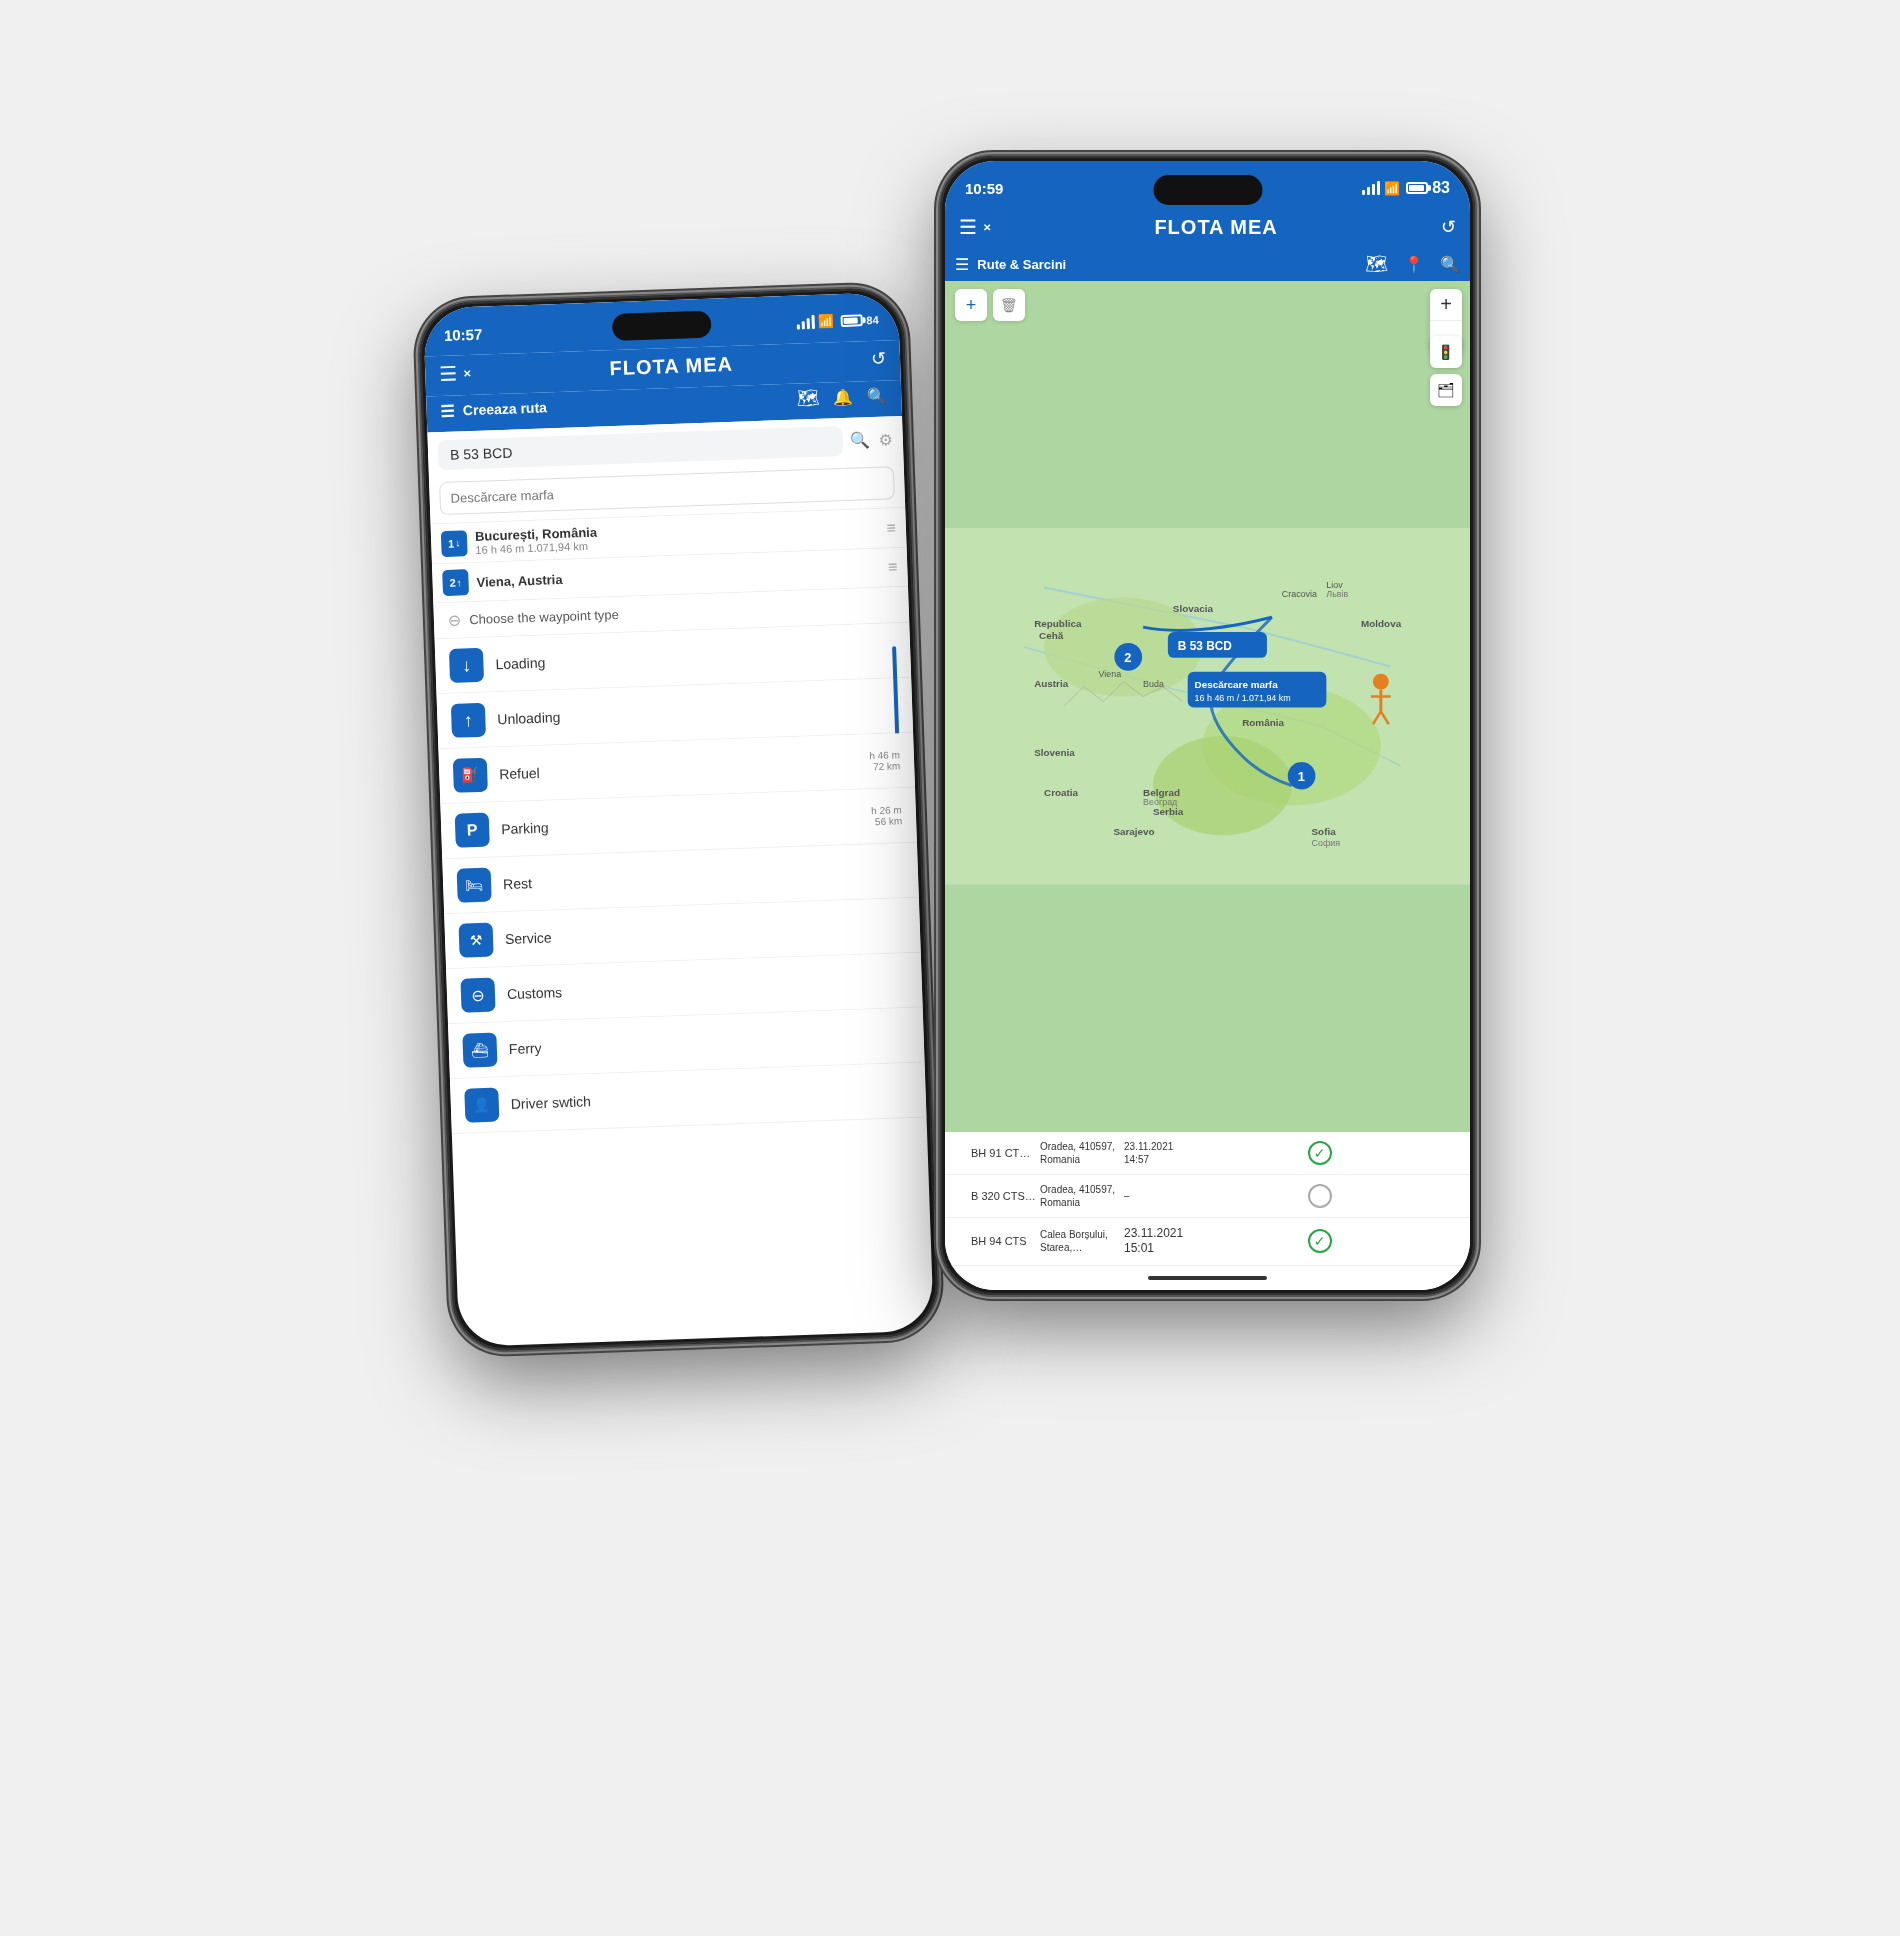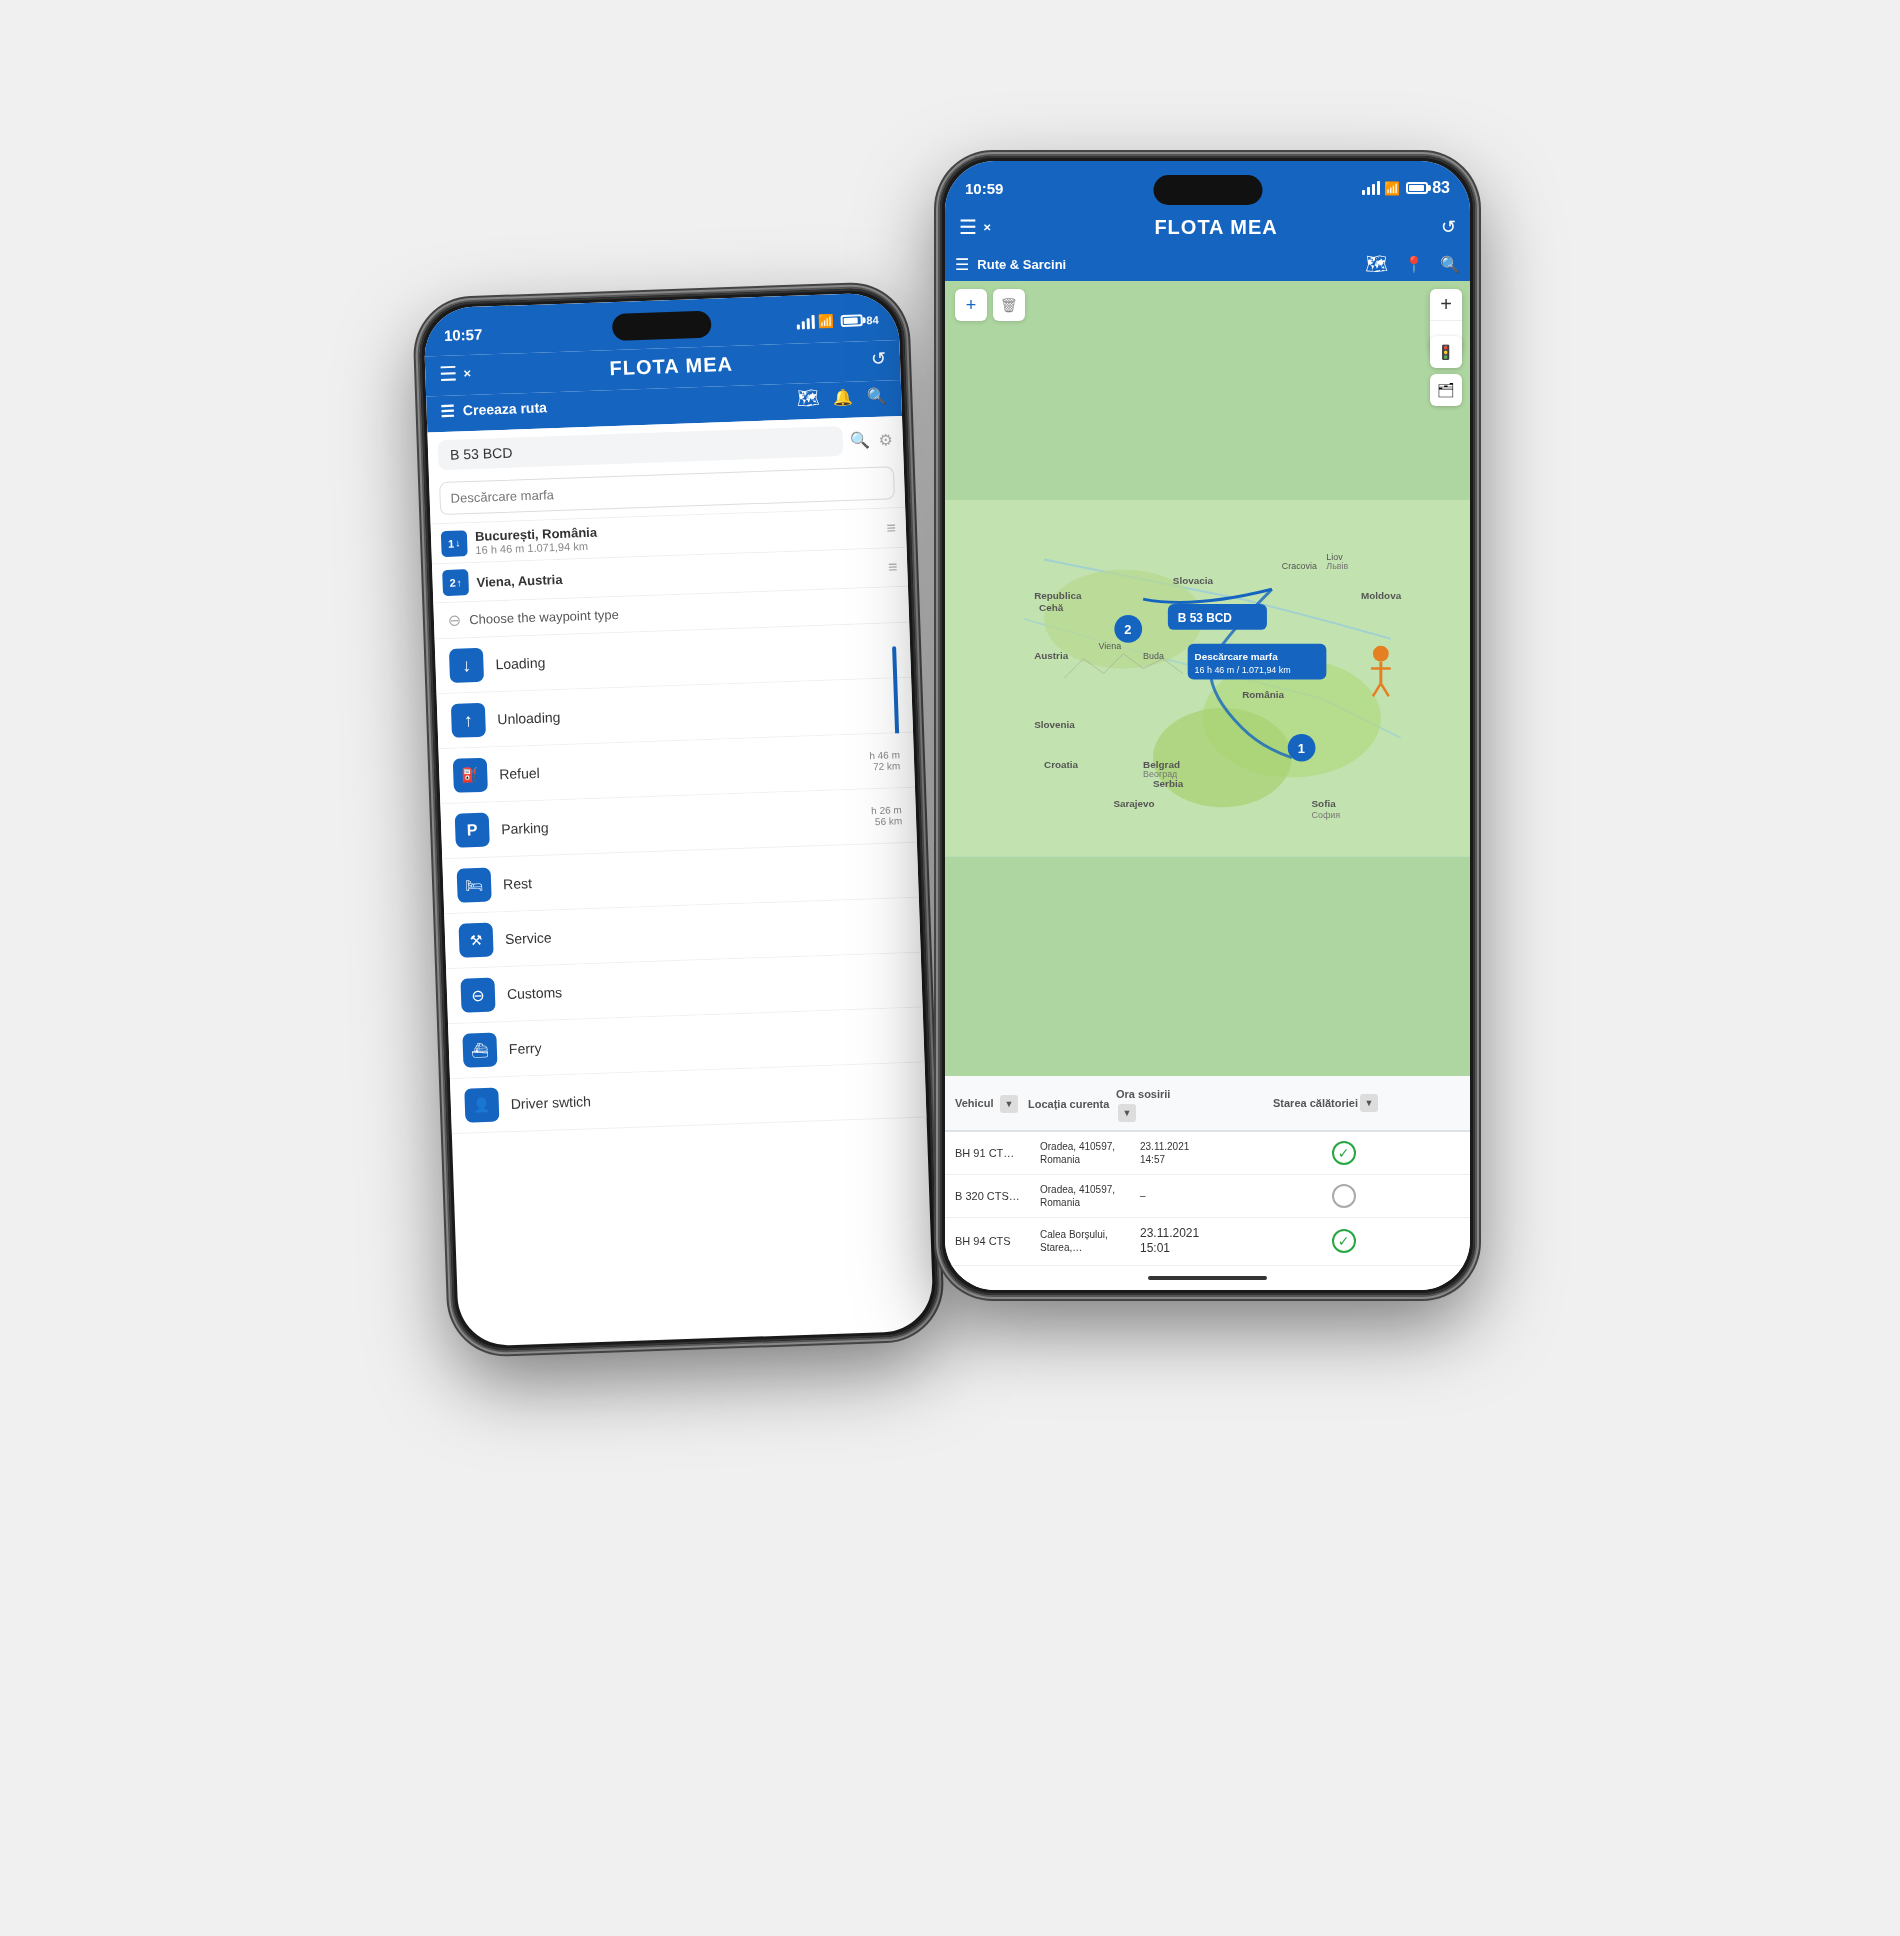--- a/index.html
+++ b/index.html
@@ -294,23 +294,23 @@
       width: 18px; height: 18px;
       background: #ddd;
       border-radius: 3px;
       font-size: 9px;
       color: #555;
       margin-left: 2px;
     }
     .table-row-data {
       display: flex;
       align-items: center;
-      padding: 8px 10px;
+      padding: 8px 26px;
       border-bottom: 1px solid #eee;
-      gap: 16px;
+      gap: 0;
     }
     .td { font-size: 11px; color: #333; }
 
     .col-vehicle { width: 69px; flex-shrink: 0; }
     .col-loc { width: 84px; flex-shrink: 0; }
     .col-time { width: 71px; flex-shrink: 0; }
     .col-status { flex: 1; display: flex; align-items: center; justify-content: center; }
 
     .status-ok {
       width: 24px; height: 24px;
@@ -632,37 +632,20 @@
           
           <div style="position:absolute;left:10px;top:8px;display:flex;gap:6px;">
             <div style="background:white;width:32px;height:32px;border-radius:6px;display:flex;align-items:center;justify-content:center;font-size:18px;color:#1565c0;box-shadow:0 1px 4px rgba(0,0,0,0.15);cursor:pointer;">+</div>
             <div style="background:white;width:32px;height:32px;border-radius:6px;display:flex;align-items:center;justify-content:center;font-size:14px;color:#888;box-shadow:0 1px 4px rgba(0,0,0,0.15);cursor:pointer;">🗑</div>
           </div>
         </div>
       </div>
 
       <div class="table-section">
 
-        <div class="table-header">
-          <div class="col-vehicle">
-            <span class="th">Vehicul</span>
-            <span class="th-filter">▼</span>
-          </div>
-          <div class="col-loc">
-            <span class="th">Locația curenta</span>
-          </div>
-          <div class="col-time">
-            <span class="th">Ora sosirii</span>
-            <span class="th-filter">▼</span>
-          </div>
-          <div class="col-status">
-            <span class="th">Starea călătoriei</span>
-            <span class="th-filter">▼</span>
-          </div>
-        </div>
 
         <div class="table-row-data">
           <div class="col-vehicle td">BH 91 CT…</div>
           <div class="col-loc td">
             <div style="font-size:10px;line-height:1.3;">Oradea, 410597, Romania</div>
           </div>
           <div class="col-time td">
             <div style="font-size:10px;line-height:1.3;">23.11.2021 14:57</div>
           </div>
           <div class="col-status">

